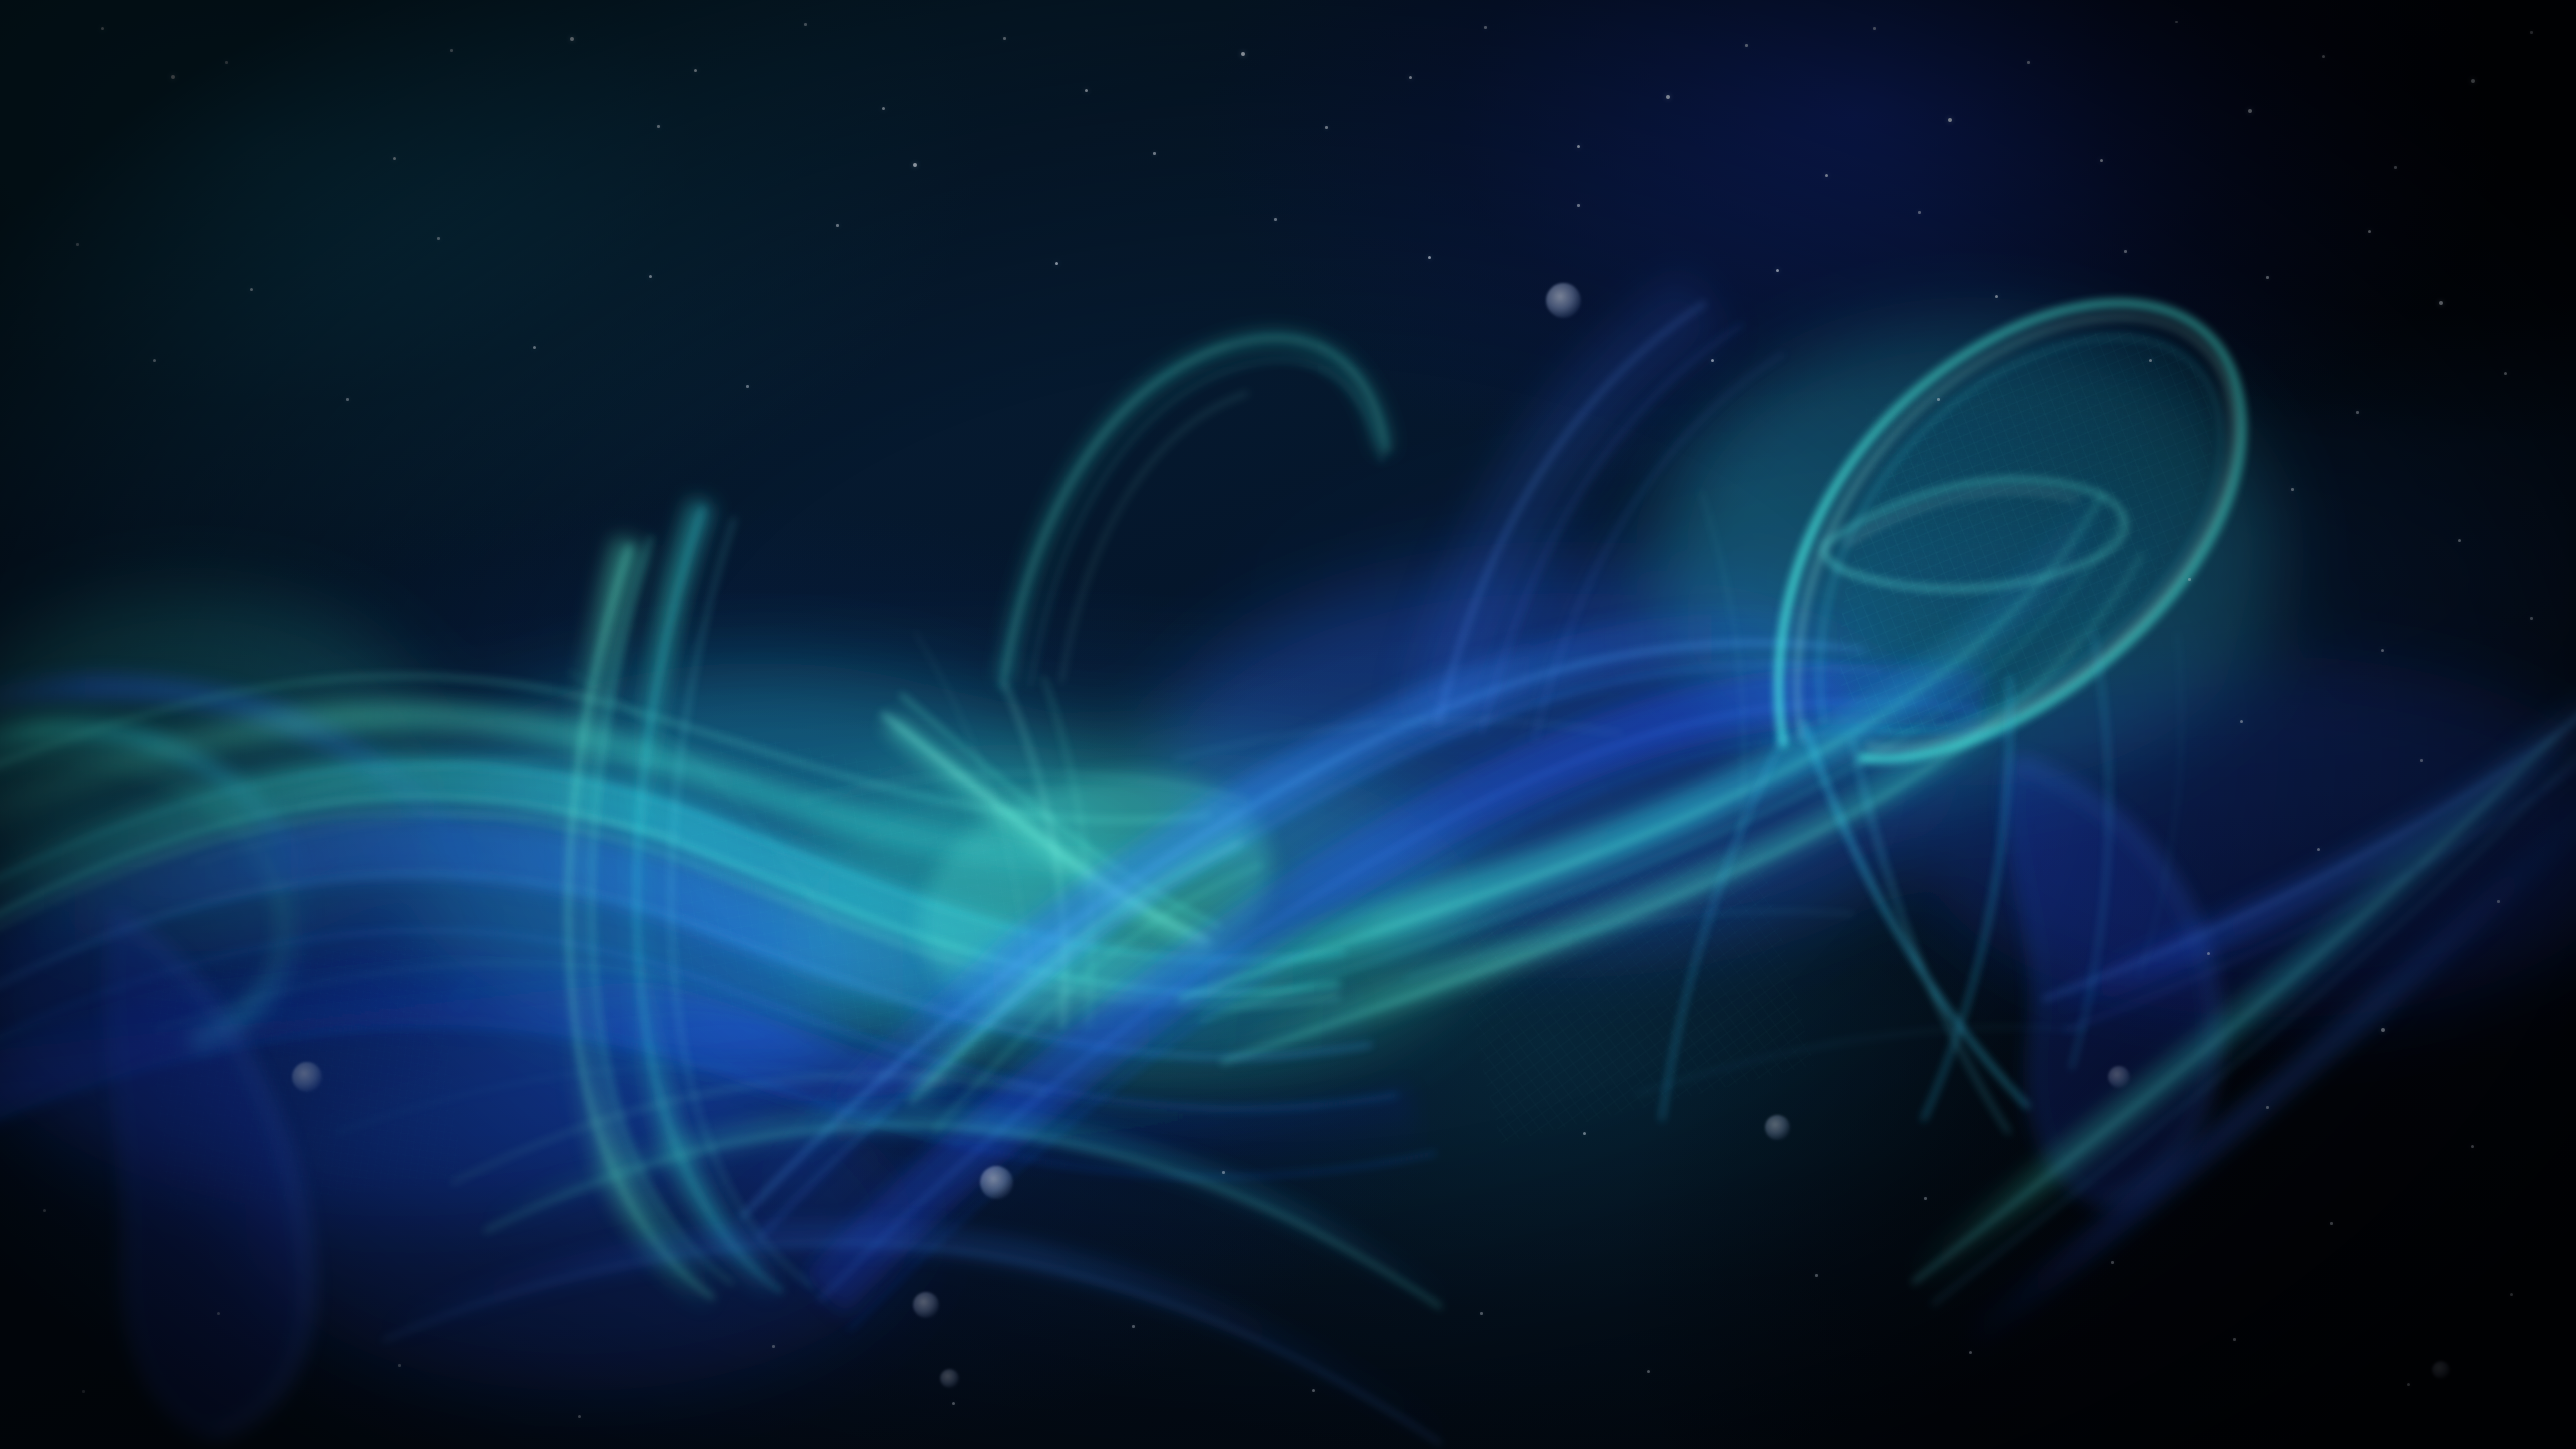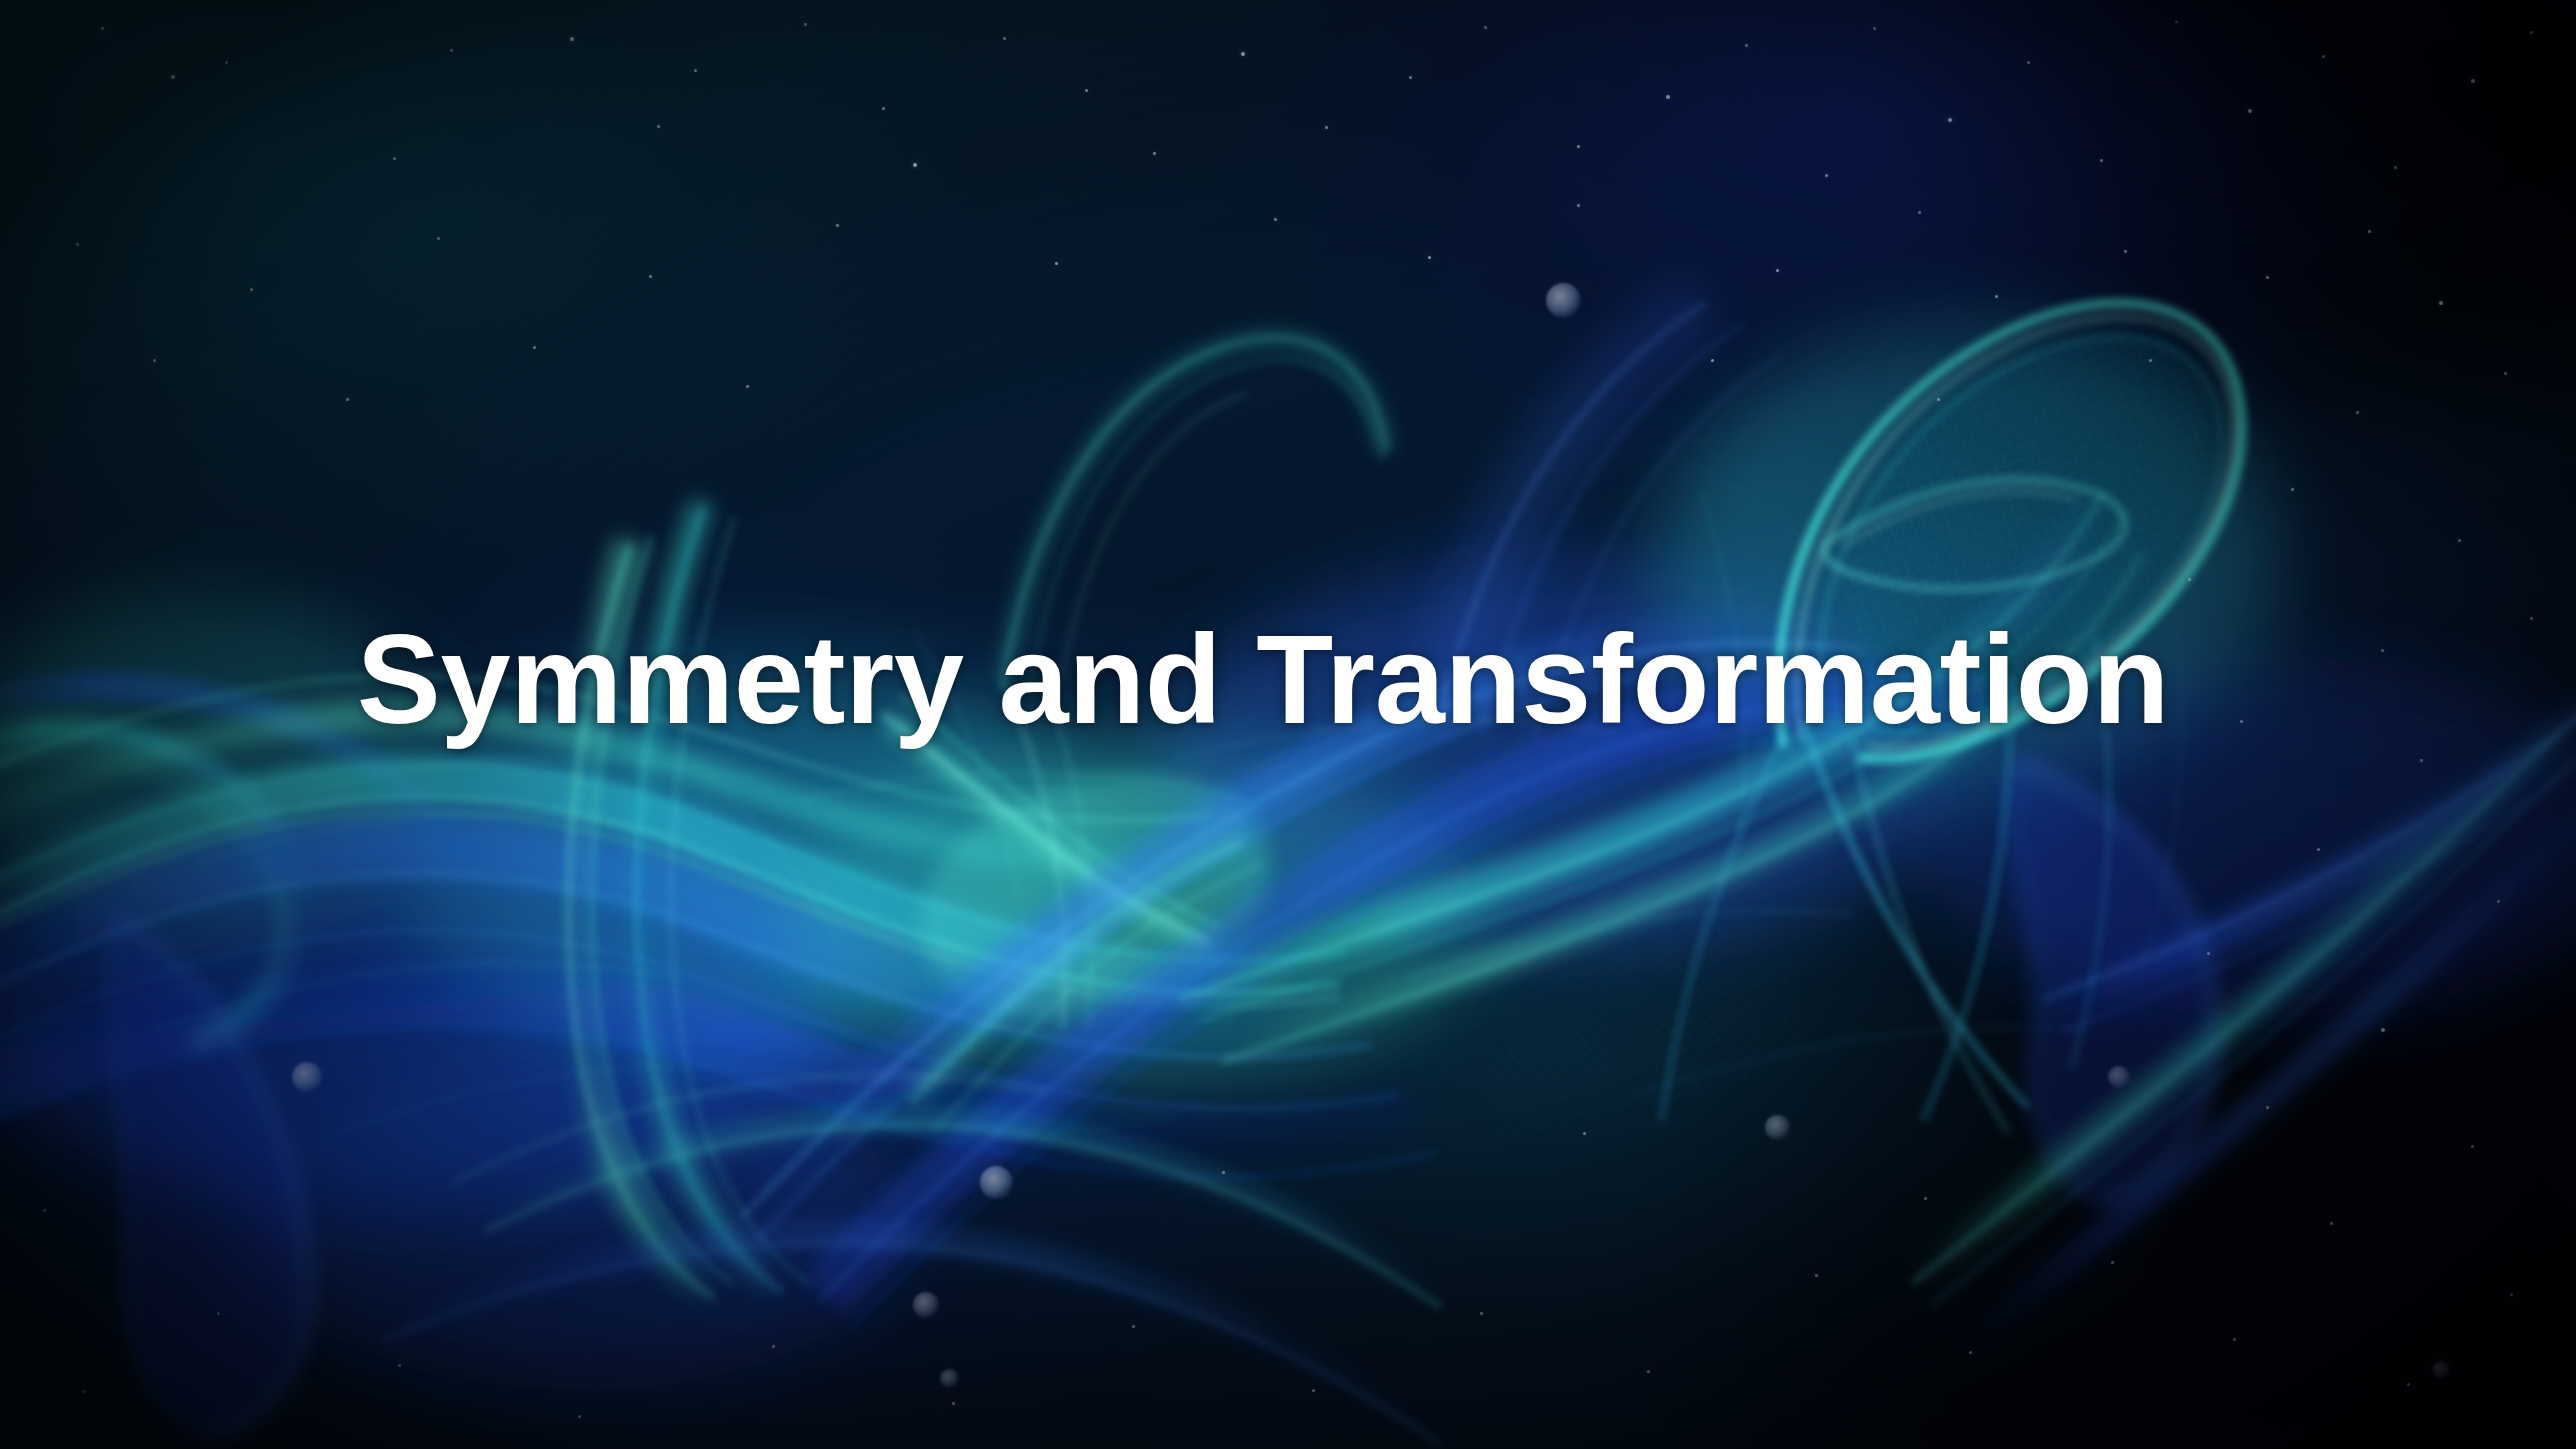--- a/index.html
+++ b/index.html
@@ -445,18 +445,15 @@
       <div class="orb" style="left: 980px; top: 1166px; width: 33px; height: 33px; opacity: 0.6;"></div>
       <div class="orb" style="left: 913px; top: 1292px; width: 26px; height: 26px; opacity: 0.5;"></div>
       <div class="orb" style="left: 1765px; top: 1115px; width: 24.5px; height: 24.5px; opacity: 0.45;"></div>
       <div class="orb" style="left: 2108px; top: 1066px; width: 22px; height: 22px; opacity: 0.42;"></div>
       <div class="orb" style="left: 940px; top: 1369px; width: 19.3px; height: 19.3px; opacity: 0.4;"></div>
       <div class="orb" style="left: 2432px; top: 1361px; width: 18px; height: 18px; opacity: 0.38;"></div>
     </div>
 
   <div class="layer" id="bg-vignette"></div>
 
-  <div id="title-wrap">
-    <h1 id="slide-title">Symmetry and Transformation</h1>
-  </div>
 
 </div>
 
 
 </body></html>

